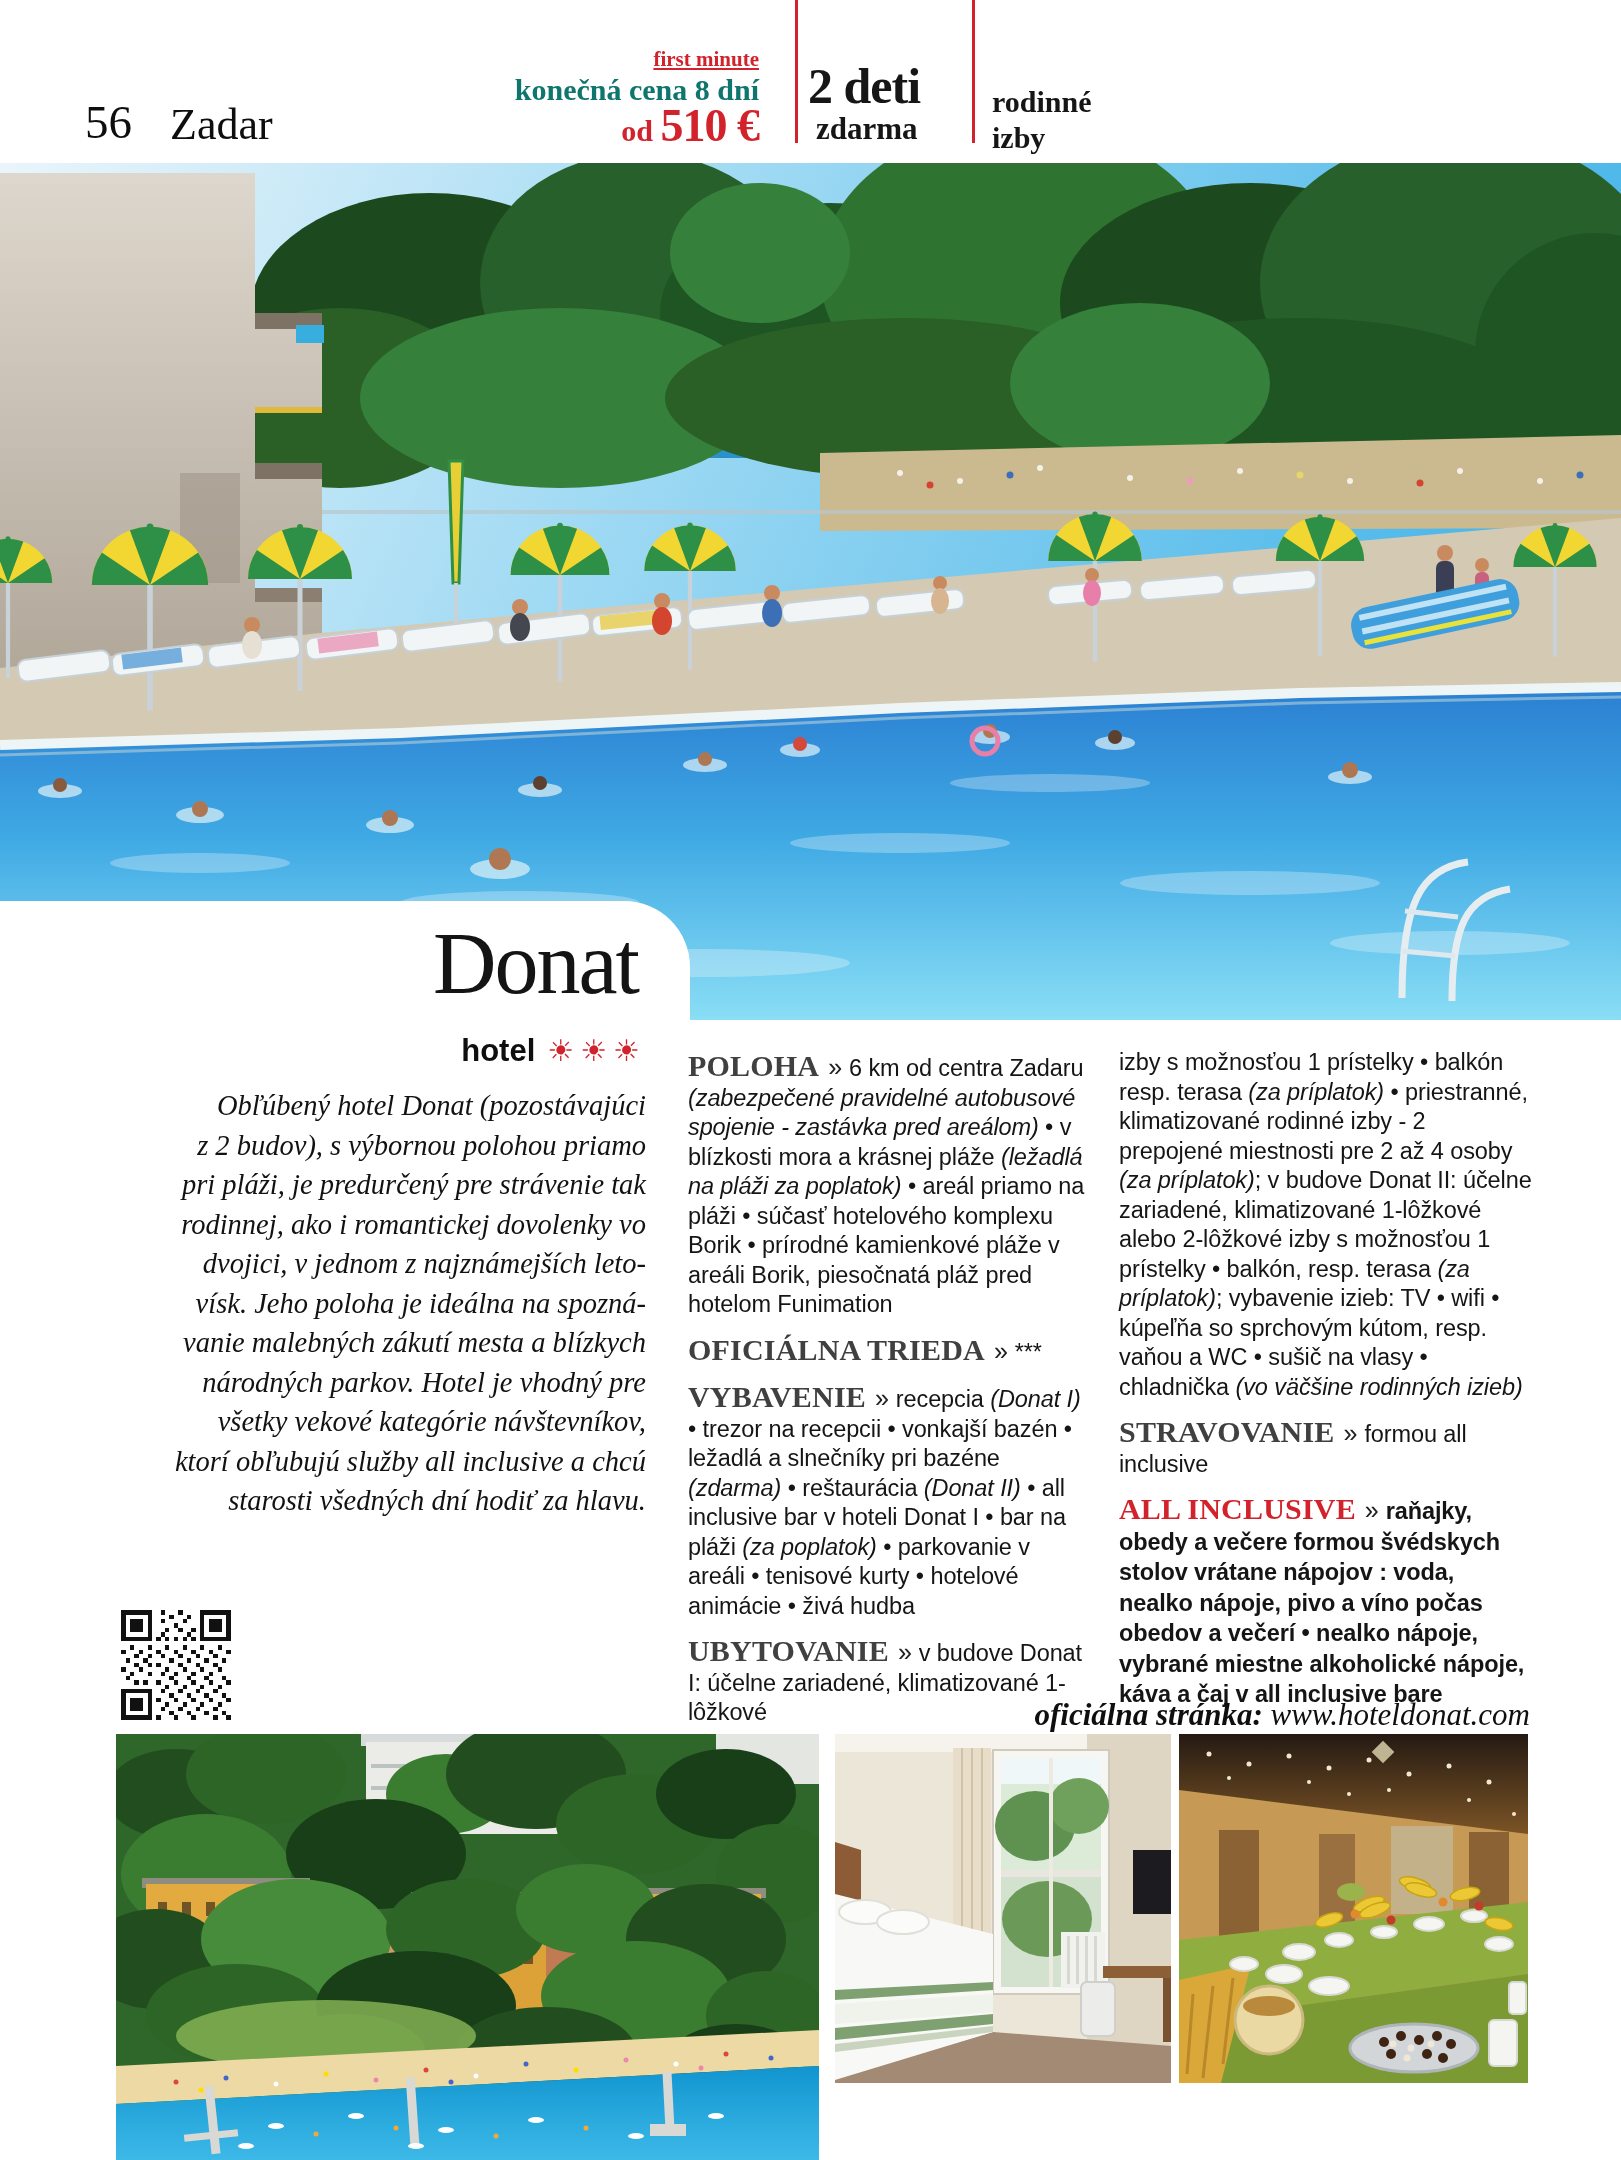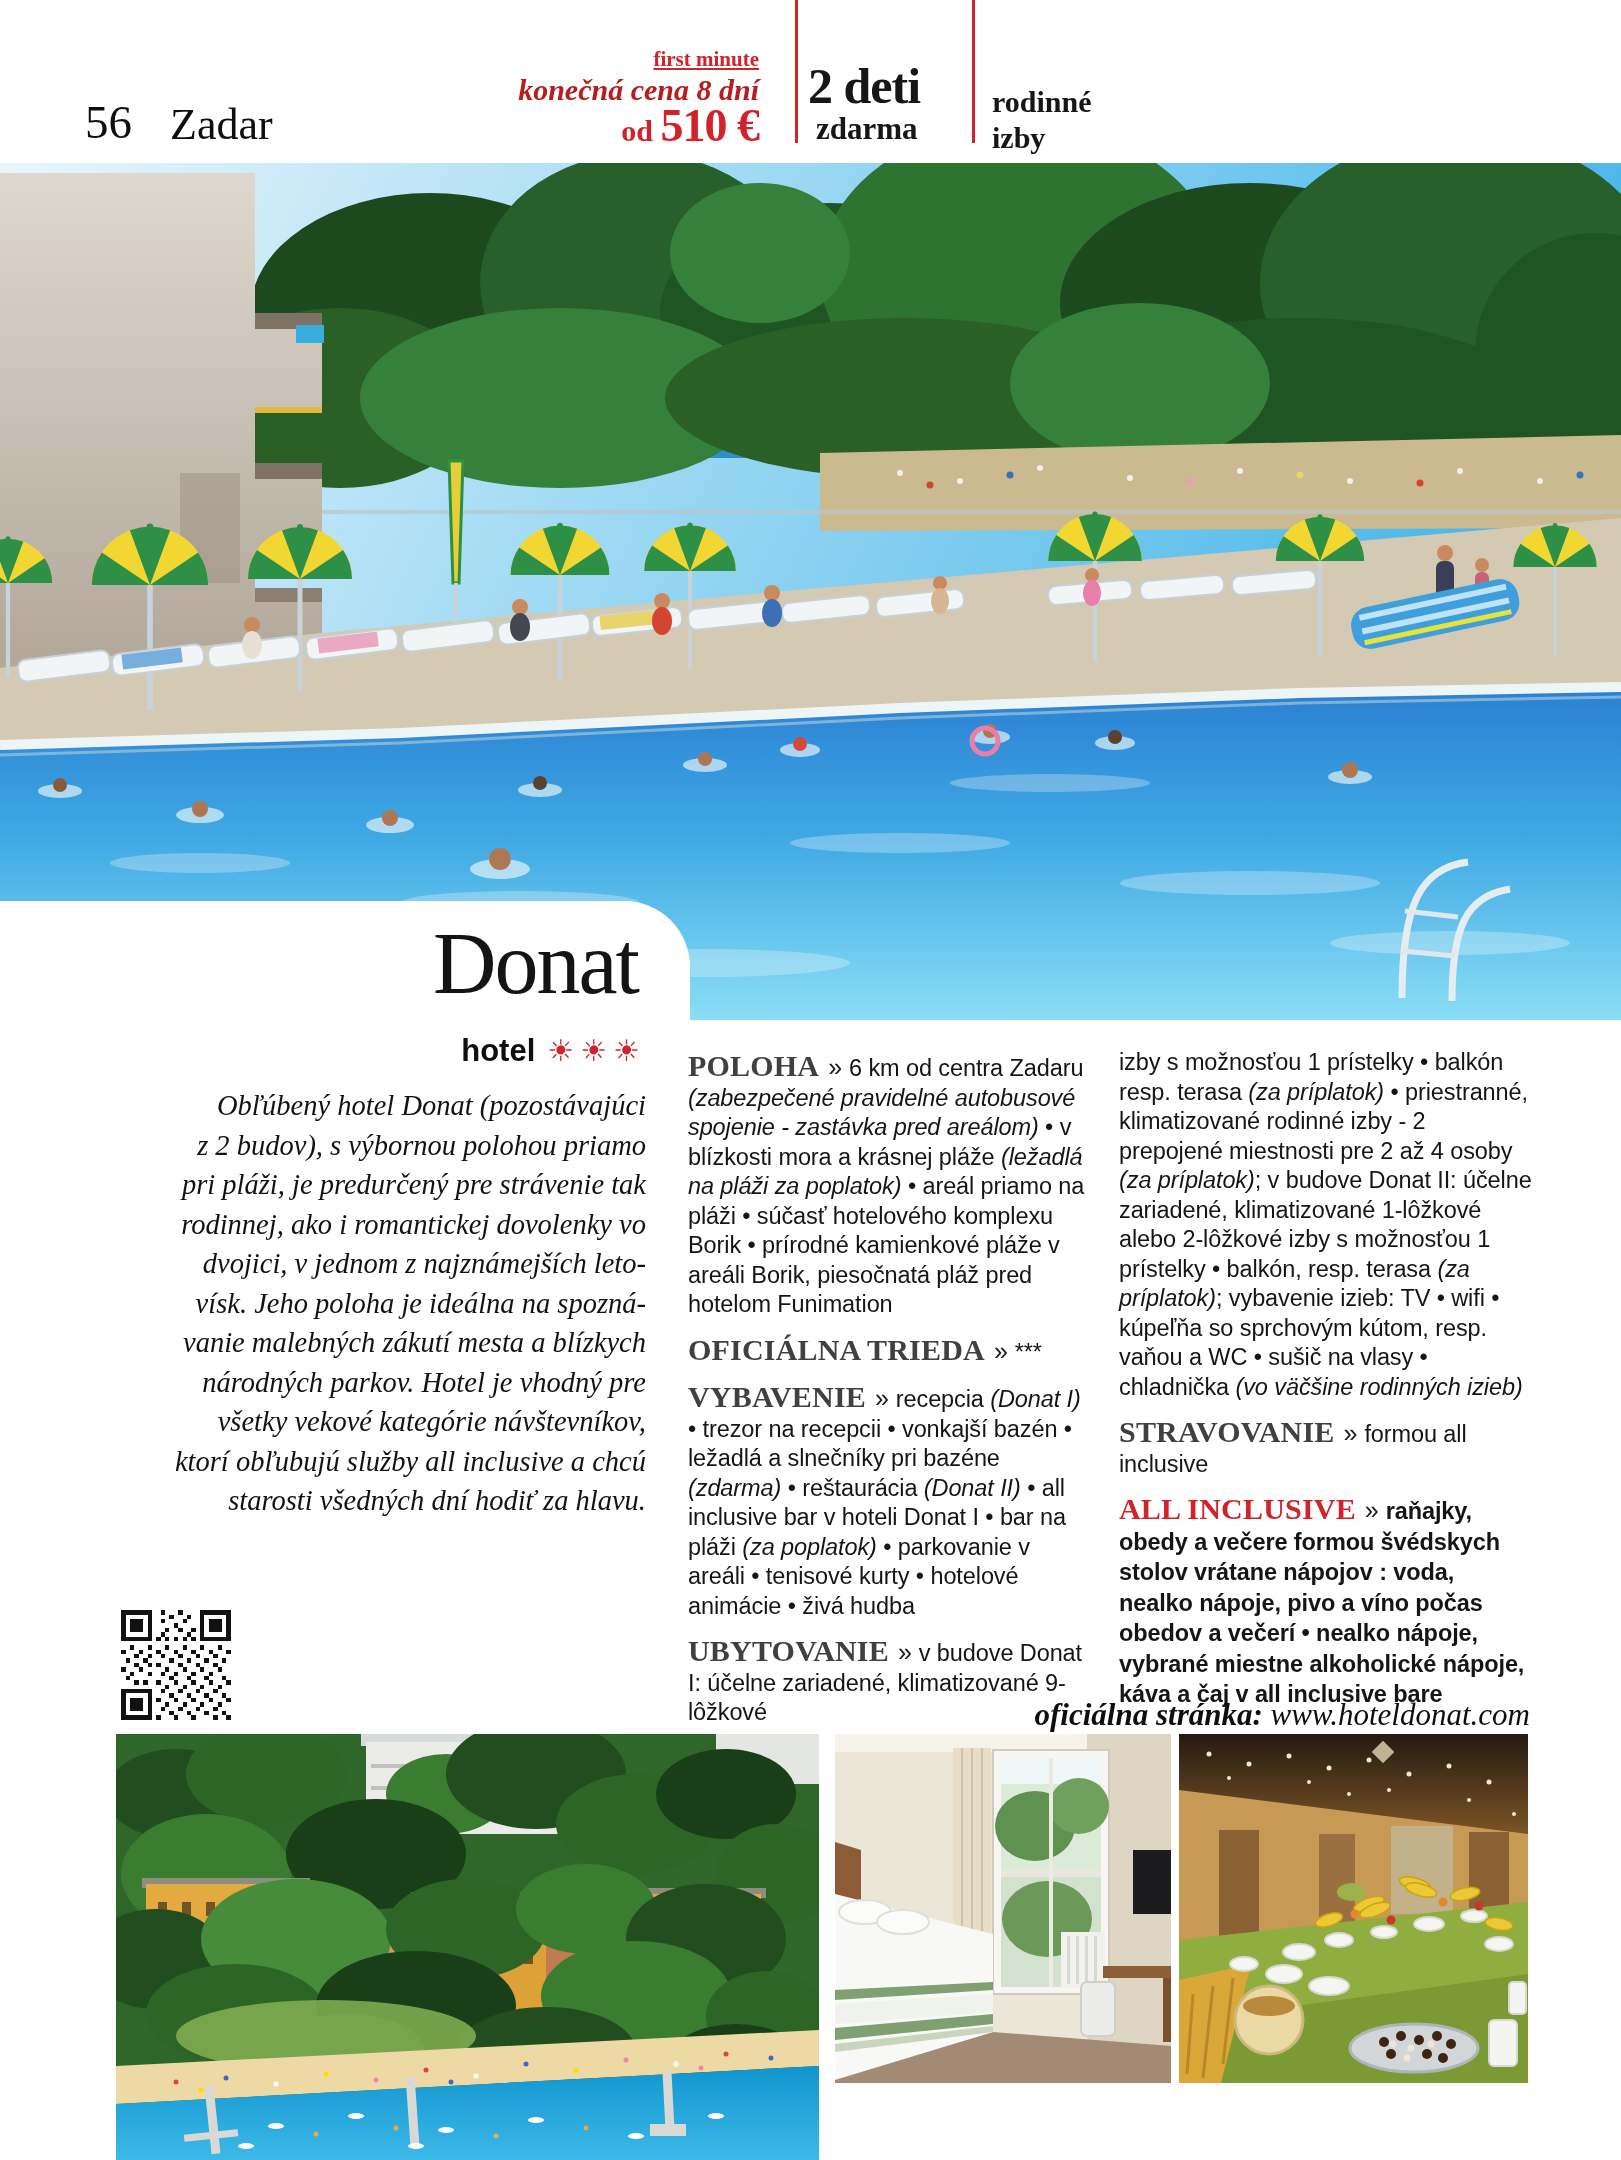--- a/index.html
+++ b/index.html
@@ -4,21 +4,21 @@
 <style>
   html,body{margin:0;padding:0;background:#888;}
   .page{position:relative;width:1621px;height:2160px;background:#fff;margin:0 auto;
         font-family:"Liberation Sans",sans-serif;color:#161616;overflow:hidden;}
 
   
   .page-no{position:absolute;left:85px;top:95px;font:400 47px "Liberation Serif",serif;color:#0e0e0e;}
   .page-loc{position:absolute;left:170px;top:99px;font:400 44px "Liberation Serif",serif;color:#0e0e0e;}
   .promo{position:absolute;right:862px;top:44px;text-align:right;font-family:"Liberation Serif",serif;font-weight:700;}
   .promo-l1{color:var(--color-accent,#d2232c);font-size:21px;line-height:30px;text-decoration:underline;}
-  .promo-l2{color:#b91c1c;font-size:30px;line-height:32px;font-style:italic;}
+  .promo-l2{color:#0f766e;font-size:30px;line-height:32px;}
   .promo-l3{color:var(--color-accent,#d2232c);font-size:30px;line-height:40px;}
   .promo-price{font-size:46px;letter-spacing:-1px;}
   .vline{position:absolute;top:0;width:3px;height:143px;background:var(--color-accent,#d2232c);}
   .offer-1{position:absolute;left:808px;top:60px;font-family:Liberation Serif, serif;font-weight:700;}
   .offer-1 .big{font-size:50px;line-height:52px;letter-spacing:-1px;}
   .offer-1 .small{font-size:31px;line-height:33px;margin-left:8px;}
   .offer-2{position:absolute;left:992px;top:84px;font-family:"Liberation Serif",serif;font-weight:700;font-size:30px;line-height:36px;}
 
   
   .main-photo{position:absolute;left:0;top:163px;width:1621px;height:857px;background:#9ed9f3;}
@@ -299,21 +299,21 @@
 vanie malebných zákutí mesta a blízkych
 národných parkov. Hotel je vhodný pre
 všetky vekové kategórie návštevníkov,
 ktorí obľubujú služby all inclusive a chcú
 starosti všedných dní hodiť za hlavu.</div>
 
   <div class="col col-2">
     <p class="sec"><span class="sec-h">POLOHA</span><span class="sec-arrow">»</span><span><span>6 km od centra Zadaru </span><span class="seg-i">(zabezpečené pravidelné autobusové spojenie - zastávka pred areálom)</span><span> • v blízkosti mora a krásnej pláže </span><span class="seg-i">(ležadlá na pláži za poplatok)</span><span> • areál priamo na pláži • súčasť hotelového komplexu Borik • prírodné kamienkové pláže v areáli Borik, piesočnatá pláž pred hotelom Funimation</span></span></p>
     <p class="sec"><span class="sec-h">OFICIÁLNA TRIEDA</span><span class="sec-arrow">»</span><span><span>***</span></span></p>
     <p class="sec"><span class="sec-h">VYBAVENIE</span><span class="sec-arrow">»</span><span><span>recepcia </span><span class="seg-i">(Donat I)</span><span> • trezor na recepcii • vonkajší bazén • ležadlá a slnečníky pri bazéne </span><span class="seg-i">(zdarma)</span><span> • reštaurácia </span><span class="seg-i">(Donat II)</span><span> • all inclusive bar v hoteli Donat I • bar na pláži </span><span class="seg-i">(za poplatok)</span><span> • parkovanie v areáli • tenisové kurty • hotelové animácie • živá hudba</span></span></p>
-    <p class="sec"><span class="sec-h">UBYTOVANIE</span><span class="sec-arrow">»</span><span><span>v budove Donat I: účelne zariadené, klimatizované 9-lôžkové</span></span></p>
+    <p class="sec"><span class="sec-h">UBYTOVANIE</span><span class="sec-arrow">»</span><span><span>v budove Donat I: účelne zariadené, klimatizované 1-lôžkové</span></span></p>
   </div>
 
   <div class="col col-3">
     <p class="sec"><span><span>izby s možnosťou 1 prístelky • balkón resp. terasa </span><span class="seg-i">(za príplatok)</span><span> • priestranné, klimatizované rodinné izby - 2 prepojené miestnosti pre 2 až 4 osoby </span><span class="seg-i">(za príplatok)</span><span>; v budove Donat II: účelne zariadené, klimatizované 1-lôžkové alebo 2-lôžkové izby s možnosťou 1 prístelky • balkón, resp. terasa </span><span class="seg-i">(za príplatok)</span><span>; vybavenie izieb: TV • wifi • kúpeľňa so sprchovým kútom, resp. vaňou a WC • sušič na vlasy • chladnička </span><span class="seg-i">(vo väčšine rodinných izieb)</span></span></p>
     <p class="sec"><span class="sec-h">STRAVOVANIE</span><span class="sec-arrow">»</span><span><span>formou all inclusive</span></span></p>
     <p class="sec bold-body"><span class="sec-h red">ALL INCLUSIVE</span><span class="sec-arrow">»</span><span><span class="seg-b">raňajky, obedy a večere formou švédskych stolov vrátane nápojov : voda, nealko nápoje, pivo a víno počas obedov a večerí • nealko nápoje, vybrané miestne alkoholické nápoje, káva a čaj v all inclusive bare</span></span></p>
   </div>
 
   <div class="qr">
     <svg viewBox="-1 -1 27 27" shape-rendering="crispEdges">

